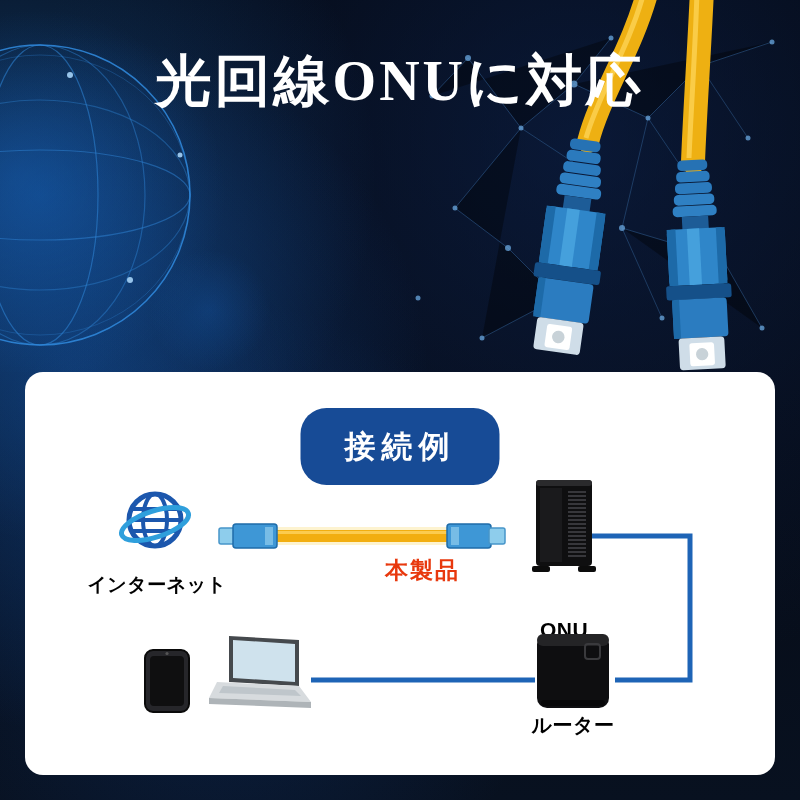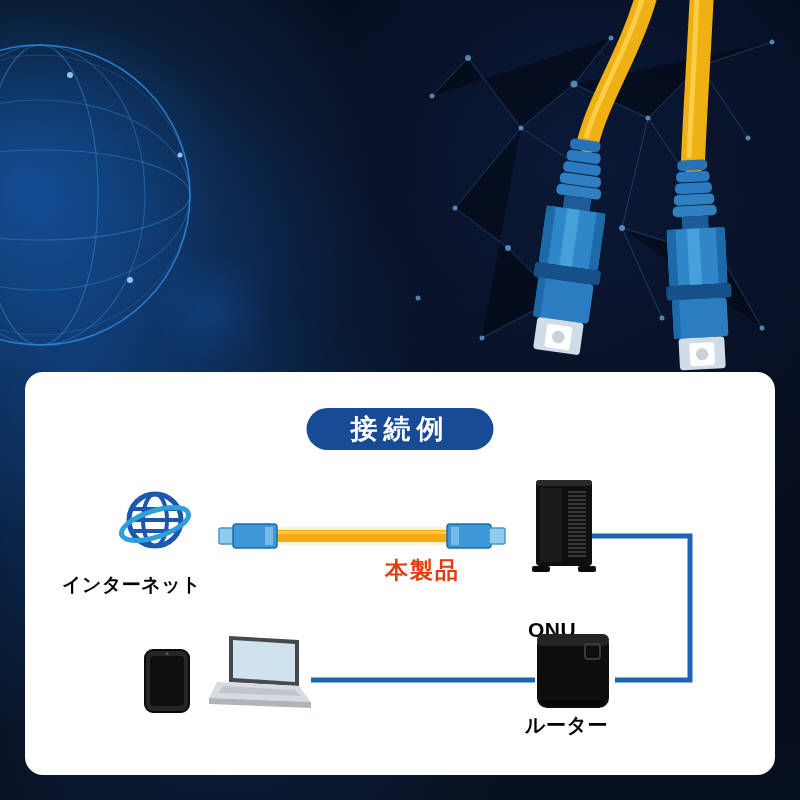--- a/index.html
+++ b/index.html
@@ -21,27 +21,27 @@
     font-family:"Liberation Serif","DejaVu Serif",serif;
     font-size:56px;font-weight:700;letter-spacing:3px;z-index:3;
   }
   .card{
     position:absolute;left:25px;top:372px;width:750px;height:403px;
     background:#ffffff;border-radius:18px;z-index:5;
   }
   .badge{
     position:absolute;top:36px;left:50%;transform:translateX(-50%);
     background:#174b96;color:#ffffff;border-radius:26px;
-    font-size:27px;font-weight:700;letter-spacing:6px;
-    padding:5px 44px;line-height:1.2;white-space:nowrap;
+    font-size:31px;font-weight:700;letter-spacing:6px;
+    padding:20px 44px;line-height:1.2;white-space:nowrap;
   }
   .lines-svg{position:absolute;left:0;top:0;}
   .abs{position:absolute;}
   .node-label{
-    position:absolute;text-align:left;color:#000;
+    position:absolute;text-align:center;color:#000;
     font-weight:700;font-size:19px;letter-spacing:.5px;white-space:nowrap;
   }
   .product-label{
     position:absolute;text-align:right;color:#e8380d;
     font-weight:700;font-size:23px;letter-spacing:2px;
   }
 </style>
 </head>
 <body>
 
@@ -129,20 +129,21 @@
         <path d="M648 -10 C 632 50, 600 95, 588 142" stroke="#eeb012" stroke-width="22" stroke-linecap="round"></path>
         <path d="M644 -8 C 629 48, 598 95, 586 138" stroke="#ffd95e" stroke-width="5" opacity="0.7"></path>
         <path d="M702 -10 C 699 55, 695 110, 693 162" stroke="#eeb012" stroke-width="24" stroke-linecap="round"></path>
         <path d="M697 -8 C 695 55, 691 110, 689 158" stroke="#ffd95e" stroke-width="5" opacity="0.7"></path>
       </g>
 
       <use href="#sc-conn" transform="translate(586,140) rotate(8) scale(0.9)"></use>
       <use href="#sc-conn" transform="translate(692,160) rotate(-3) scale(0.88)"></use>
     </svg>
 
+    <h1 class="title">光回線ONUに対応</h1>
   </div>
 
   <div class="card">
 
     <svg class="lines-svg" width="750" height="403" viewBox="0 0 750 403">
       <path d="M560 164 H665 V308 H590" fill="none" stroke="#1e64b6" stroke-width="5"></path>
       <path d="M286 308 H510" fill="none" stroke="#1e64b6" stroke-width="5"></path>
     </svg>
 
     <div class="badge">接続例</div>

